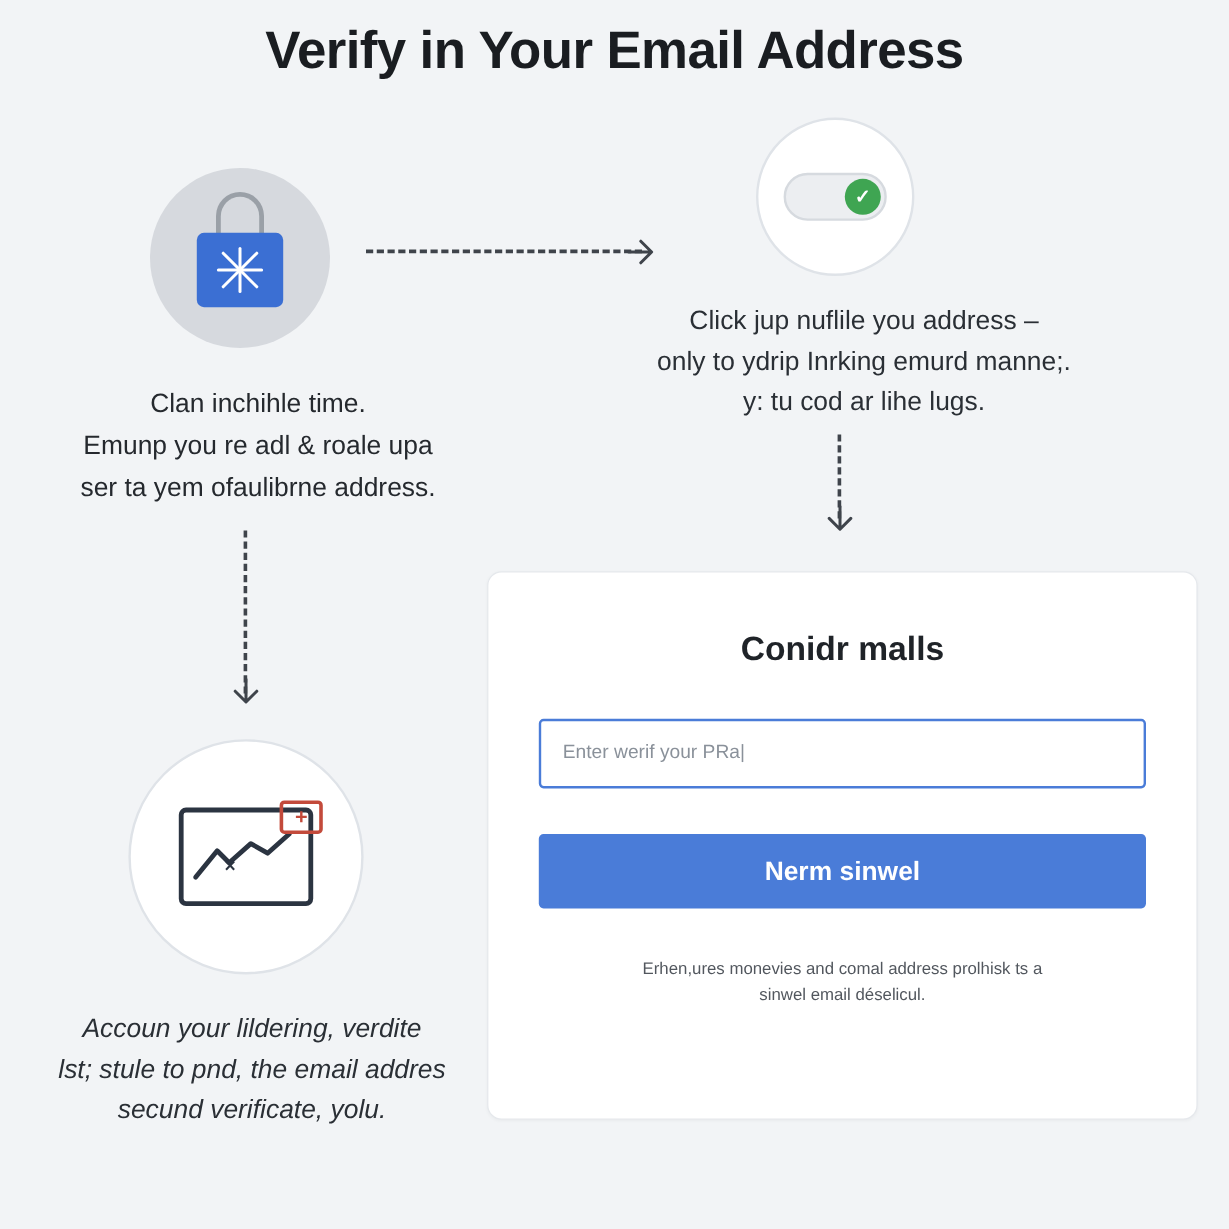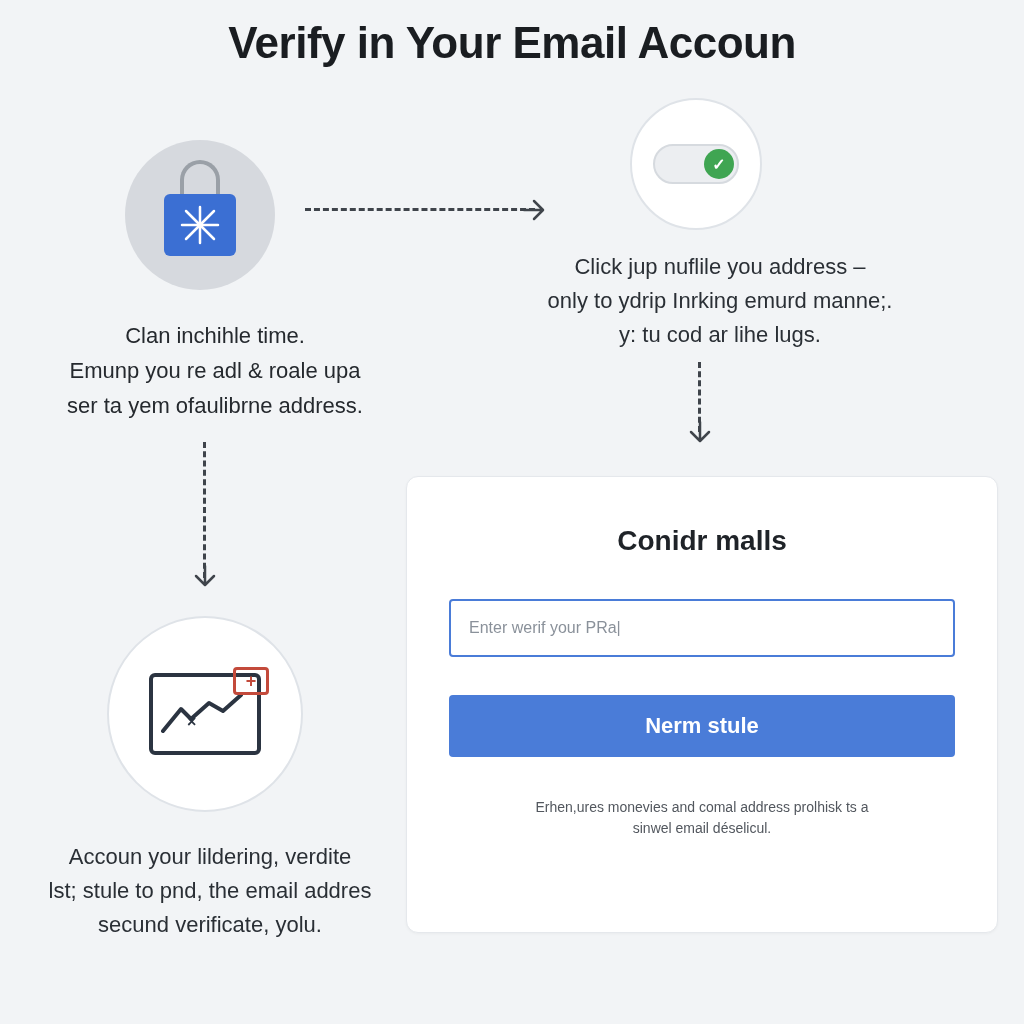--- a/index.html
+++ b/index.html
@@ -228,20 +228,21 @@
 
 .step3-text {
   position: absolute;
   top: 840px;
   left: 30px;
   width: 360px;
   text-align: center;
   font-size: 22px;
   line-height: 1.55;
   color: #2a2f35;
+  font-style: italic;
 }
 
 
 .card {
   position: absolute;
   left: 406px;
   top: 476px;
   width: 592px;
   background: #fff;
   border: 1px solid #e5e8ec;
@@ -296,21 +297,21 @@
 svg.arrow-head {
   width: 28px;
   height: 28px;
 }
 </style>
 </head>
 <body>
 
 <div class="container">
 
-  <h1 class="title">Verify in Your Email Accoun</h1>
+  <h1 class="title">Verify in Your Email Address</h1>
 
   <div class="step1-icon">
     <div class="lock-wrap">
       <div class="lock-shackle"></div>
       <div class="lock-body">
         <svg class="lock-star" viewBox="0 0 44 44">
           <g stroke="#fff" stroke-width="2.5" stroke-linecap="round">
             <line x1="22" y1="4" x2="22" y2="40"></line>
             <line x1="4" y1="22" x2="40" y2="22"></line>
             <line x1="8" y1="8" x2="36" y2="36"></line>
@@ -364,18 +365,18 @@
     </div>
   </div>
 
   <div class="step3-text" style="white-space:pre-line">Accoun your lildering, verdite
 lst; stule to pnd, the email addres
 secund verificate, yolu.</div>
 
   <div class="card">
     <div class="card-title">Conidr malls</div>
     <input class="card-input" type="text" placeholder="Enter werif your PRa|" style="">
-    <button class="card-button">Nerm stule</button>
+    <button class="card-button">Nerm sinwel</button>
     <div class="card-hint" style="white-space:pre-line">Erhen,ures monevies and comal address prolhisk ts a
 sinwel email déselicul.</div>
   </div>
 
 </div>
 
 </body></html>

